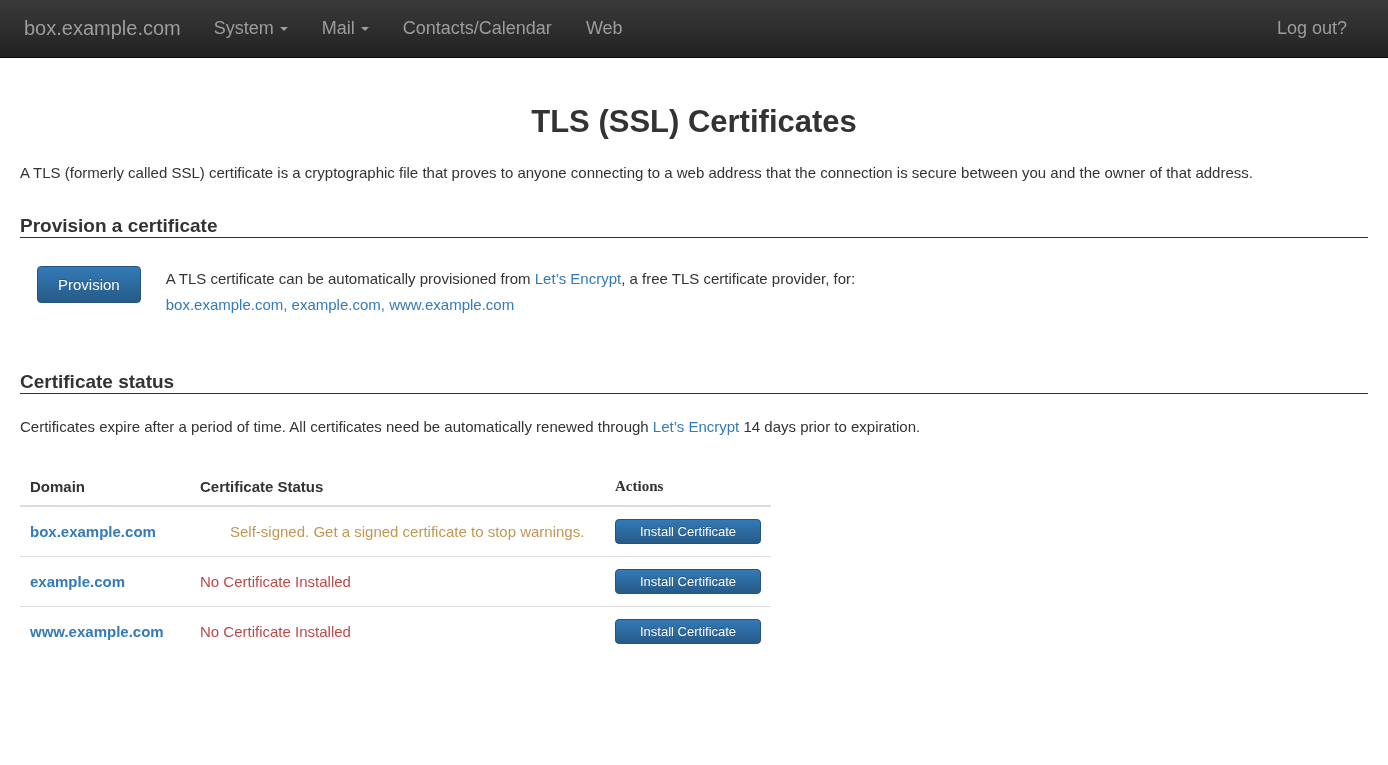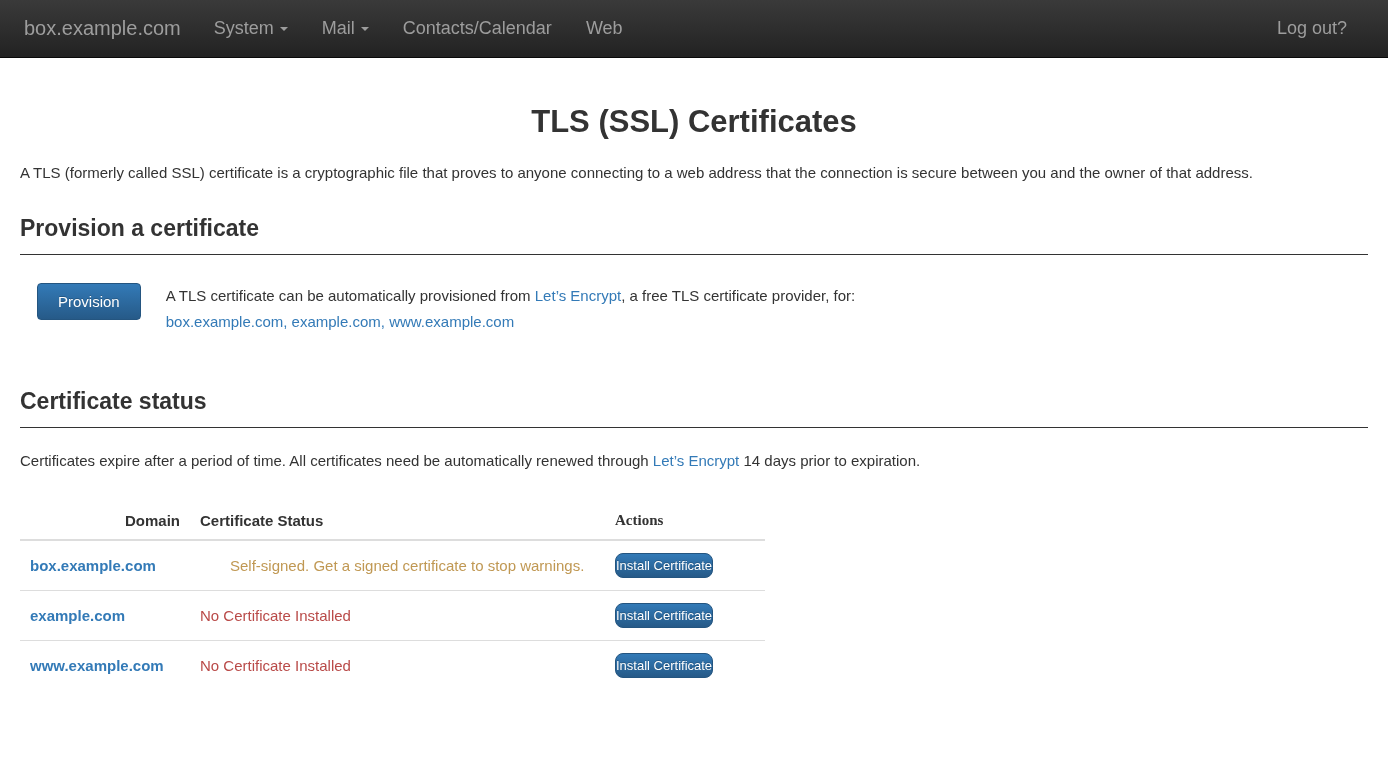--- a/index.html
+++ b/index.html
@@ -37,51 +37,51 @@
   
   .container { padding: 0 20px; }
 
   h1.page-title {
     font-size: 31px; font-weight: bold; color: #333;
     margin: 46px 0 20px 0; line-height: 1.15; text-align: center;
   }
   p.body-text { margin: 20px 0; line-height: 1.7; max-width: 1348px; }
 
   h3.section-heading {
-    font-size: 23px; font-weight: bold; color: #333;
+    font-size: 19px; font-weight: bold; color: #333;
     border-bottom: 1px solid #333;
-    padding-bottom: 12px; margin: 30px 0 0 0;
+    margin: 30px 0 0 0;
   }
   h3.section-heading.second { margin-top: 54px; }
 
   a.link { color: #337ab7; text-decoration: none; cursor: pointer; }
 
   .provision-row {
     display: flex; align-items: flex-start;
     margin-top: 28px; gap: 25px; padding-left: 17px;
   }
   .btn {
     display: inline-block; color: #fff; text-align: center;
     background: linear-gradient(to bottom, #337ab7 0%, #265a88 100%);
     border: 1px solid #245580; border-radius: 4px;
     cursor: pointer; white-space: nowrap;
     text-shadow: 0 -1px 0 rgba(0,0,0,0.2);
   }
   .btn-provision { font-size: 15px; padding: 9px 20px; }
-  .btn-sm { font-size: 13px; padding: 4px 0; border-radius: 8px; }
+  .btn-sm { font-size: 13px; padding: 4px 24px; }
   .provision-text { line-height: 1.7; }
   .domains-line { color: #337ab7; }
 
   
   table.cert-table { border-collapse: collapse; margin-top: 28px; }
   .cert-table th {
     text-align: left; font-size: 15px; font-weight: bold; color: #333;
     padding: 10px; border-bottom: 2px solid #ddd;
   }
-  .cert-table th.col-domain { width: 170px; text-align: right; }
+  .cert-table th.col-domain { width: 170px; }
   .cert-table th.col-status { width: 415px; }
   .cert-table th.col-actions { width: 160px; font-family: Liberation Serif, serif; }
   .cert-table td { padding: 12px 10px; vertical-align: middle; }
   .cert-table tbody tr:not(:last-child) td { border-bottom: 1px solid #ddd; }
   .domain-link { color: #337ab7; font-weight: bold; text-decoration: none; cursor: pointer; }
   .status-text[data-status="warning"] { color: #c09853; margin-left: 30px; }
   .status-text[data-status="danger"]  { color: #b94a48; }
 </style>
 </head>
 <body>

